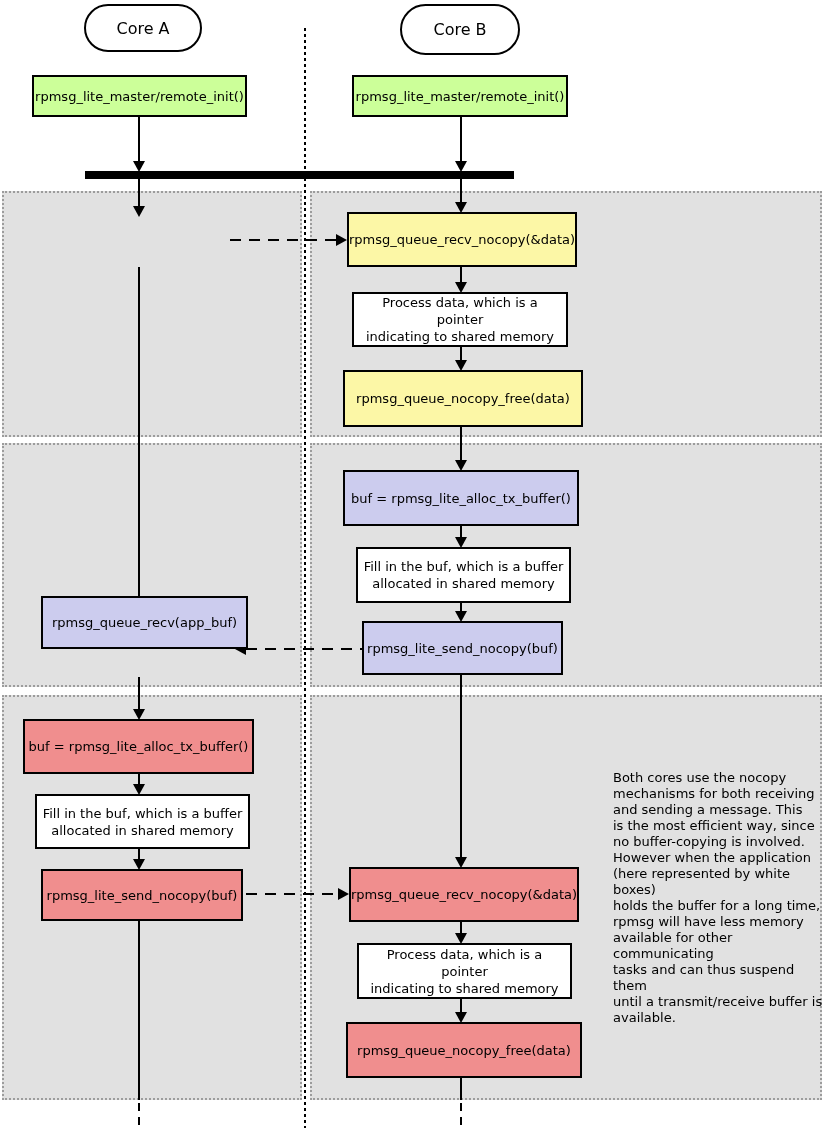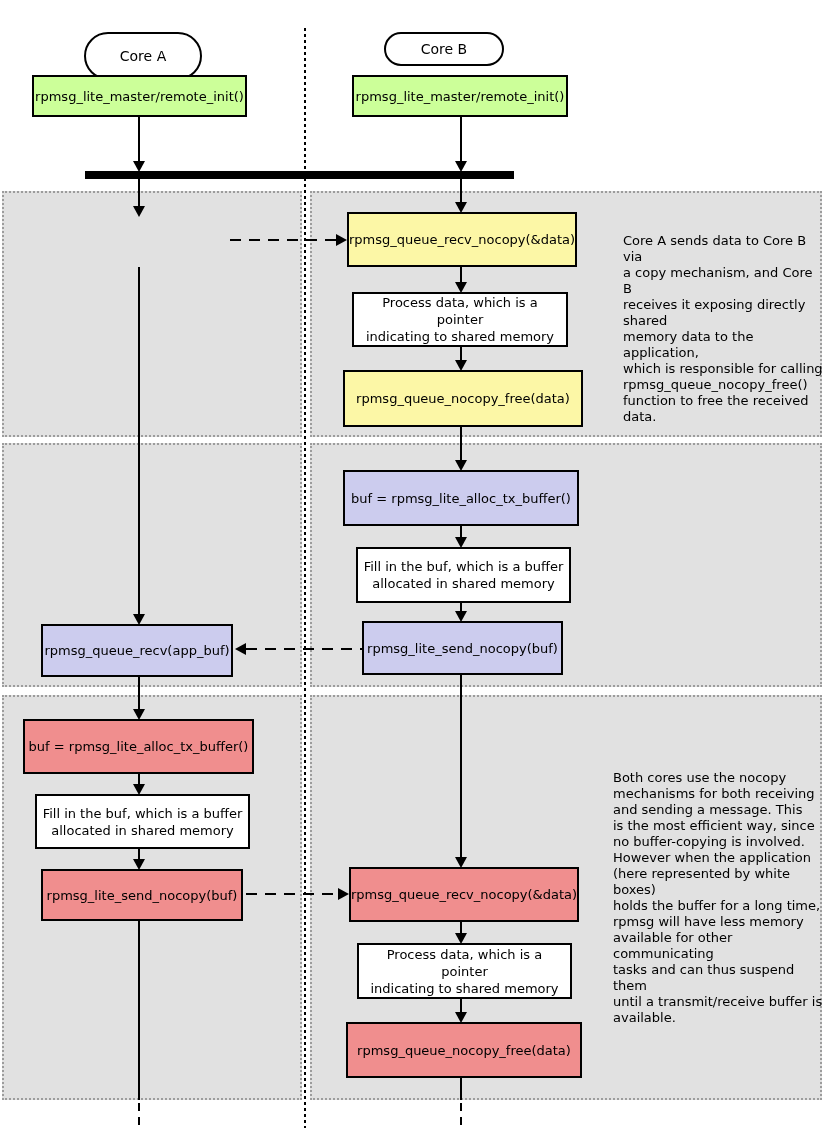--- a/index.html
+++ b/index.html
@@ -1,19 +1,19 @@
 <!DOCTYPE html>
 <html style="--green: #ccff99; --yellow: #fcf7a6; --blue: #ccccee; --red: #f08e8e; --panel: #e1e1e1;"><head>
 <meta charset="utf-8">
 <style>
   html,body{margin:0;padding:0;background:#fff;font-family:"DejaVu Sans","Liberation Sans",sans-serif;}
   #canvas{position:relative;width:826px;height:1133px;background:#fff;overflow:hidden;}
   .box{position:absolute;box-sizing:border-box;border:2px solid #000;display:flex;align-items:center;justify-content:center;
        text-align:center;font-size:13px;color:#000;white-space:pre-line;background:#fff;z-index:3;padding:0 3px;line-height:17px;}
-  .stadium{border-radius:26px;font-size:14px;margin-top:28px;}
+  .stadium{border-radius:26px;font-size:16px;}
   .green{background:var(--green);}
   .yellow{background:var(--yellow);}
   .blue{background:var(--blue);}
   .red{background:var(--red);}
   .panel{position:absolute;box-sizing:border-box;background:var(--panel);border:2px dotted #9c9c9c;z-index:0;}
   .vline{position:absolute;width:2px;background:#000;z-index:2;}
   .vdash{position:absolute;width:2px;background:repeating-linear-gradient(180deg,#000 0 8px,transparent 8px 14px);z-index:2;}
   .divider{position:absolute;width:2px;background:repeating-linear-gradient(180deg,#000 0 3px,transparent 3px 6px);z-index:1;}
   .hdash{position:absolute;height:2px;background:repeating-linear-gradient(90deg,#000 0 11px,transparent 11px 19px);z-index:2;}
   .ah-d{position:absolute;width:0;height:0;border-left:6px solid transparent;border-right:6px solid transparent;border-top:11px solid #000;z-index:2;}
@@ -30,21 +30,21 @@
   <div class="divider" style="left:304px;top:28px;height:1100px;"></div>
 
   <div class="panel" style="left:2px;top:191px;width:300px;height:246px;"></div>
   <div class="panel" style="left:310px;top:191px;width:512px;height:246px;"></div>
   <div class="panel" style="left:2px;top:443px;width:300px;height:244px;"></div>
   <div class="panel" style="left:310px;top:443px;width:512px;height:244px;"></div>
   <div class="panel" style="left:2px;top:695px;width:300px;height:405px;"></div>
   <div class="panel" style="left:310px;top:695px;width:512px;height:405px;"></div>
 
   <div class="box stadium" style="left:84px;top:4px;width:118px;height:48px;">Core A</div>
-  <div class="box stadium" style="left:384px;top:4px;width:120px;height:34px;">Core B</div>
+  <div class="box stadium" style="left:400px;top:4px;width:120px;height:51px;">Core B</div>
 
   <div class="box green" style="left:32px;top:75px;width:215px;height:42px;">rpmsg_lite_master/remote_init()</div>
   <div class="box green" style="left:352px;top:75px;width:216px;height:42px;">rpmsg_lite_master/remote_init()</div>
 
   <div class="bar" style="left:85px;top:171px;width:429px;height:8px;"></div>
 
   <div class="vline" style="left:138px;top:117px;height:45px;"></div>
   <div class="ah-d" style="left:133px;top:161px;"></div>
   <div class="vline" style="left:138px;top:179px;height:28px;"></div>
   <div class="ah-d" style="left:133px;top:206px;"></div>
@@ -81,33 +81,26 @@
   <div class="ah-d" style="left:455px;top:1012px;"></div>
   <div class="vline" style="left:460px;top:1078px;height:22px;"></div>
   <div class="vdash" style="left:460px;top:1103px;height:26px;"></div>
 
   <div class="box yellow" style="left:347px;top:212px;width:230px;height:55px;">rpmsg_queue_recv_nocopy(&amp;data)</div>
   <div class="box" style="left:352px;top:292px;width:216px;height:55px;">Process data, which is a pointer
 indicating to shared memory</div>
   <div class="box yellow" style="left:343px;top:370px;width:240px;height:57px;">rpmsg_queue_nocopy_free(data)</div>
   <div class="hdash" style="left:230px;top:239px;width:106px;"></div>
   <div class="ah-r" style="left:336px;top:234px;"></div>
-  <div class="note" style="left:623px;top:233px;width:200px;">Core A sends data to Core B via
-a copy mechanism, and Core B
-receives it exposing directly shared
-memory data to the application,
-which is responsible for calling
-rpmsg_queue_nocopy_free()
-function to free the received data.</div>
 
   <div class="box blue" style="left:343px;top:470px;width:236px;height:56px;">buf = rpmsg_lite_alloc_tx_buffer()</div>
   <div class="box" style="left:356px;top:547px;width:215px;height:56px;">Fill in the buf, which is a buffer
 allocated in shared memory</div>
   <div class="box blue" style="left:362px;top:621px;width:201px;height:54px;">rpmsg_lite_send_nocopy(buf)</div>
-  <div class="box blue" style="left:41px;top:624px;width:192px;height:53px;text-align:right;">rpmsg_queue_recv(app_buf)</div>
+  <div class="box blue" style="left:41px;top:596px;width:207px;height:53px;text-align:right;">rpmsg_queue_recv(app_buf)</div>
   <div class="hdash" style="left:246px;top:648px;width:116px;"></div>
   <div class="ah-l" style="left:235px;top:643px;"></div>
 
   <div class="box red" style="left:23px;top:719px;width:231px;height:55px;">buf = rpmsg_lite_alloc_tx_buffer()</div>
   <div class="box" style="left:35px;top:794px;width:215px;height:55px;">Fill in the buf, which is a buffer
 allocated in shared memory</div>
   <div class="box red" style="left:41px;top:869px;width:202px;height:52px;">rpmsg_lite_send_nocopy(buf)</div>
   <div class="box red" style="left:349px;top:867px;width:230px;height:55px;">rpmsg_queue_recv_nocopy(&amp;data)</div>
   <div class="box" style="left:357px;top:943px;width:215px;height:56px;">Process data, which is a pointer
 indicating to shared memory</div>

